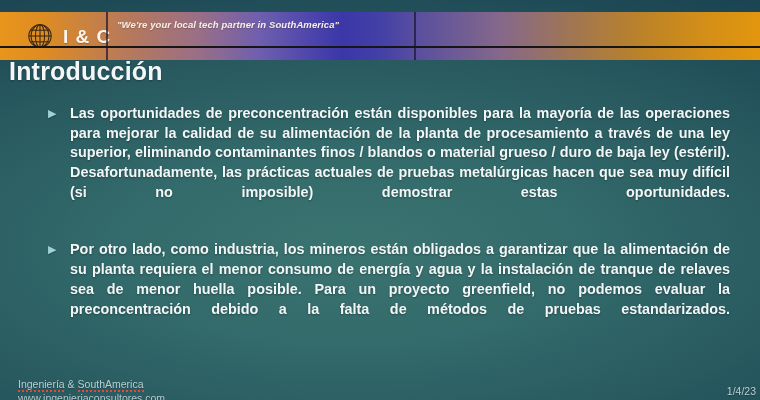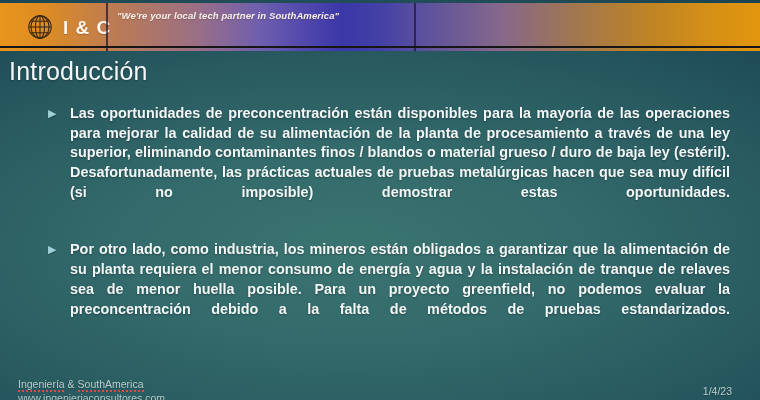--- a/index.html
+++ b/index.html
@@ -9,21 +9,21 @@
     background:#17414a;
   }
   #slide{
     position:relative;width:760px;height:400px;overflow:hidden;
     background:
       radial-gradient(ellipse 120% 95% at 46% 62%, #3a7470 0%, #336a6b 26%, #285a60 50%, #1d4854 72%, #173f4f 88%, #143a4c 100%);
   }
 
   
   #header{
-    position:absolute;left:0;top:3px;width:760px;height:48px;
+    position:absolute;left:0;top:12px;width:760px;height:48px;
     background:linear-gradient(90deg,
       #e8951c 0%,
       #dd8b24 6%,
       #b97a58 16%,
       #9a6f86 26%,
       #6f5fae 34%,
       #4b43ac 41.5%,
       #3b37a8 45%,
       #4340a6 50%,
       #5a4f9f 55%,
@@ -61,21 +61,21 @@
   #tagline{
     position:absolute;left:117px;top:7px;width:230px;
     color:#f6f0ea;font-size:9.5px;font-style:italic;font-weight:bold;
     line-height:1.35;letter-spacing:.1px;
     text-shadow:0 1px 1px rgba(70,40,10,.3);
   }
 
   
   #page-title{
     position:absolute;left:9px;top:58px;
-    color:#f4f7f7;font-size:25px;font-weight:400;
+    color:#f4f7f7;font-size:25px;font-weight:700;
     letter-spacing:.2px;line-height:1.1;
     text-shadow:0 1px 2px rgba(0,0,0,.28);
   }
 
   
   #content{
     position:absolute;left:48px;top:104px;width:682px;
   }
   .bullet-row{
     display:flex;align-items:flex-start;
@@ -110,21 +110,21 @@
     padding-bottom:2px;
     text-align:center;
   }
   #footer-url{
     color:#b3cbce;
     background-image:radial-gradient(circle at 1px 2.2px, #e8453c 1px, transparent 1.1px);
     background-size:4px 3px;background-repeat:repeat-x;background-position:0 100%;
     padding-bottom:2px;
   }
   #footer-date{
-    position:absolute;right:28px;top:385px;
+    position:absolute;right:4px;top:385px;
     color:#b9cfd2;font-size:10.5px;line-height:1.3;
     text-shadow:0 1px 1px rgba(0,0,0,.28);
   }
 </style>
 </head>
 <body>
 
 <div id="slide">
 
   <div id="header">

